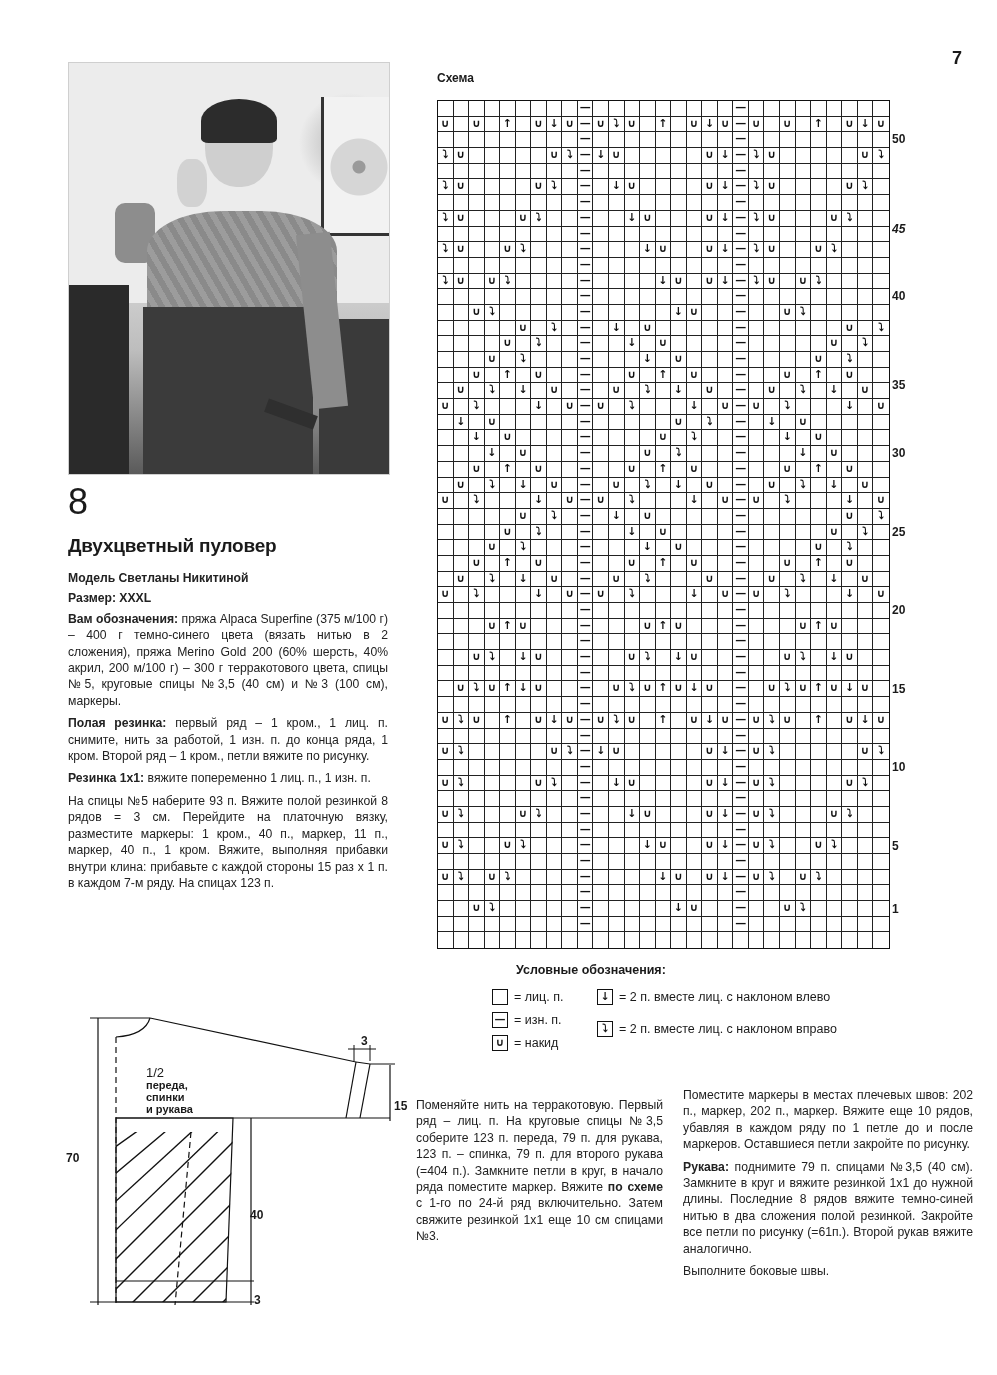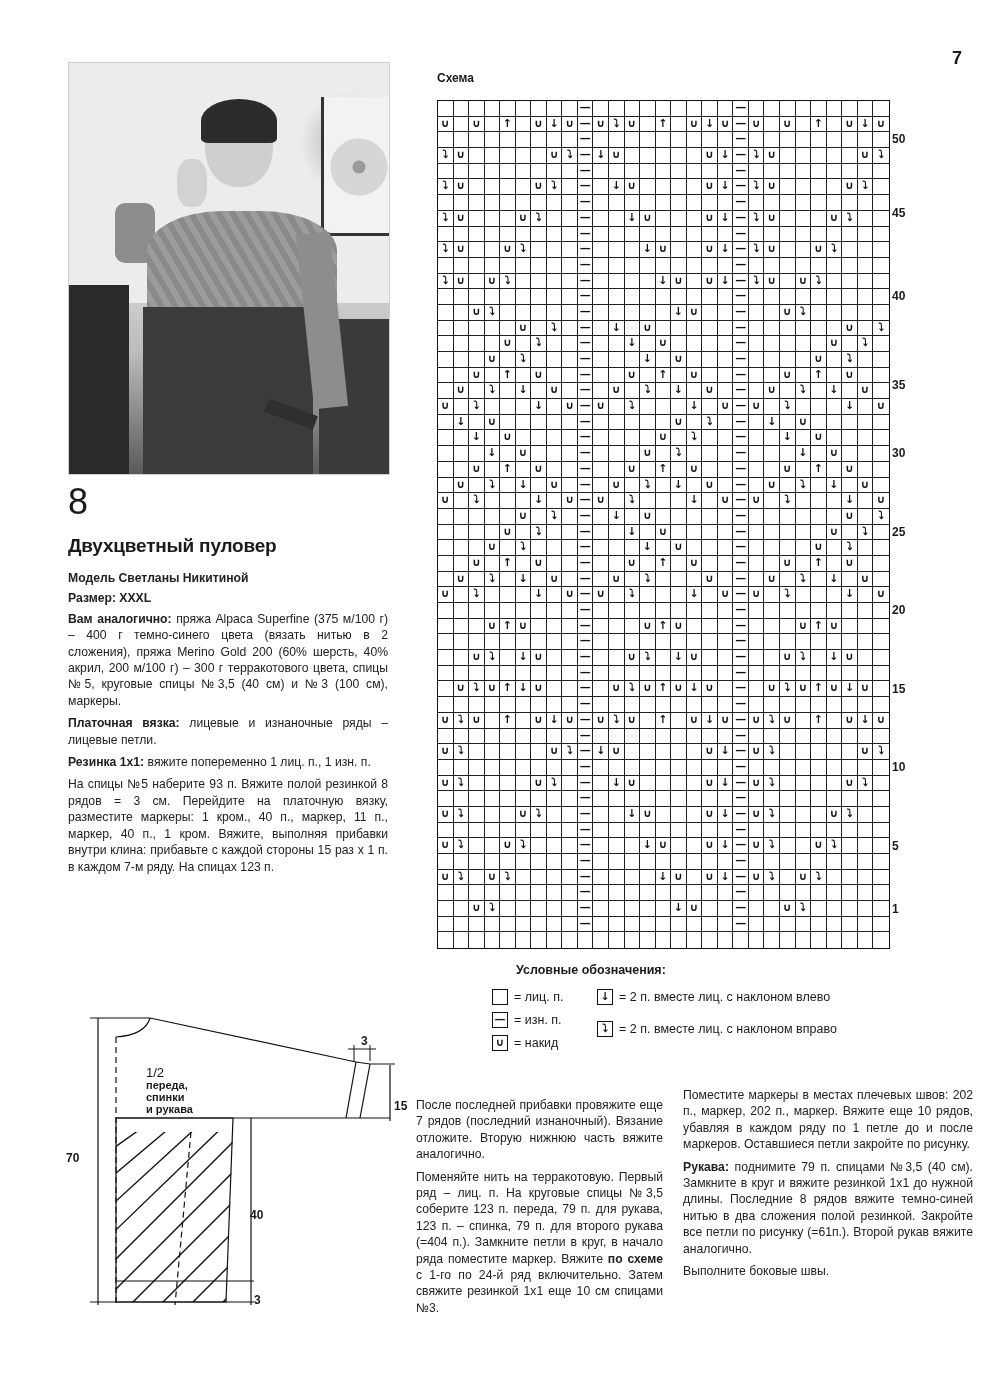--- a/index.html
+++ b/index.html
@@ -81,22 +81,22 @@
   <div class="hair"></div>
   <div class="hand"></div>
 </div>
 
 <div class="abs big-num">8</div>
 <div class="abs title">Двухцветный пуловер</div>
 
 <div class="abs text-col" style="top:570px;">
   <p style="font-weight:bold;margin-bottom:4px;">Модель Светланы Никитиной</p>
   <p style="margin-bottom:4px;"><b>Размер:</b> <b>XXXL</b></p>
-  <p><b>Вам аналогично:</b> <span>пряжа Alpaca Superfine (375 м/100 г) – 400 г темно-синего цвета (вязать нитью в 2 сложения), пряжа Merino Gold 200 (60% шерсть, 40% акрил, 200 м/100 г) – 300 г терракотового цвета, спицы №5, круговые спицы №3,5 (40 см) и №3 (100 см), маркеры.</span></p>
-  <p><b>Платочная вязка:</b> <span>лицевые и изнаночные ряды – лицевые петли.</span></p>
+  <p><b>Вам обозначения:</b> <span>пряжа Alpaca Superfine (375 м/100 г) – 400 г темно-синего цвета (вязать нитью в 2 сложения), пряжа Merino Gold 200 (60% шерсть, 40% акрил, 200 м/100 г) – 300 г терракотового цвета, спицы №5, круговые спицы №3,5 (40 см) и №3 (100 см), маркеры.</span></p>
+  <p><b>Полая резинка:</b> <span>первый ряд – 1 кром., 1 лиц. п. снимите, нить за работой, 1 изн. п. до конца ряда, 1 кром. Второй ряд – 1 кром., петли вяжите по рисунку.</span></p>
   <p><b>Резинка 1x1:</b> <span>вяжите попеременно 1 лиц. п., 1 изн. п.</span></p>
   <p>На спицы №5 наберите 93 п. Вяжите полой резинкой 8 рядов = 3 см. Перейдите на платочную вязку, разместите маркеры: 1 кром., 40 п., маркер, 11 п., маркер, 40 п., 1 кром. Вяжите, выполняя прибавки внутри клина: прибавьте с каждой стороны 15 раз х 1 п. в каждом 7-м ряду. На спицах 123 п.</p>
 </div>
 
 <div class="abs scheme-title">Схема</div>
 <div class="abs grid" id="chart-grid">
     <div class="cell"></div>
     <div class="cell"></div>
     <div class="cell"></div>
     <div class="cell"></div>
@@ -1658,21 +1658,21 @@
     <div class="cell" style="border-bottom: none;"></div>
     <div class="cell" style="border-bottom: none;"></div>
     <div class="cell" style="border-bottom: none;"></div>
     <div class="cell" style="border-bottom: none;"></div>
     <div class="cell" style="border-bottom: none;"></div>
     <div class="cell" style="border-bottom: none;"></div>
     <div class="cell" style="border-right: none; border-bottom: none;"></div>
   </div>
 <div class="abs row-labels" id="row-labels">
     <div class="row-label" style="top: 32.4px;">50</div>
-    <div class="row-label" style="top: 106px;">45</div>
+    <div class="row-label" style="top: 122px; font-style: italic;">45</div>
     <div class="row-label" style="top: 189.4px;">40</div>
     <div class="row-label" style="top: 278px;">35</div>
     <div class="row-label" style="top: 346.4px;">30</div>
     <div class="row-label" style="top: 424.9px;">25</div>
     <div class="row-label" style="top: 503.4px;">20</div>
     <div class="row-label" style="top: 581.9px;">15</div>
     <div class="row-label" style="top: 660.4px;">10</div>
     <div class="row-label" style="top: 738.9px;">5</div>
     <div class="row-label" style="top: 801.7px;">1</div>
   </div>
@@ -1745,21 +1745,20 @@
   <div class="dim-label" style="left:76px;top:76px;font-weight:bold;font-size:11px;">спинки</div>
   <div class="dim-label" style="left:76px;top:88px;font-weight:bold;font-size:11px;">и рукава</div>
   <div class="dim-label" style="left:-4px;top:136px;">70</div>
   <div class="dim-label" style="left:180px;top:193px;">40</div>
   <div class="dim-label" style="left:324px;top:84px;">15</div>
   <div class="dim-label" style="left:291px;top:19px;">3</div>
   <div class="dim-label" style="left:184px;top:278px;">3</div>
 </div>
 
 <div class="abs col2">
-  <p>После последней прибавки провяжите еще 7 рядов (последний изнаночный). Вязание отложите. Вторую нижнюю часть вяжите аналогично.</p>
   <p><span>Поменяйте нить на терракотовую. Первый ряд – лиц. п. На круговые спицы №3,5 соберите 123 п. переда, 79 п. для рукава, 123 п. – спинка, 79 п. для второго рукава (=404 п.). Замкните петли в круг, в начало ряда поместите маркер. Вяжите </span><b>по схеме</b><span> с 1-го по 24-й ряд включительно. Затем свяжите резинкой 1x1 еще 10 см спицами №3.</span></p>
 </div>
 
 <div class="abs col3">
   <p>Поместите маркеры в местах плечевых швов: 202 п., маркер, 202 п., маркер. Вяжите еще 10 рядов, убавляя в каждом ряду по 1 петле до и после маркеров. Оставшиеся петли закройте по рисунку.</p>
   <p><b>Рукава:</b> <span>поднимите 79 п. спицами №3,5 (40 см). Замкните в круг и вяжите резинкой 1x1 до нужной длины. Последние 8 рядов вяжите темно-синей нитью в два сложения полой резинкой. Закройте все петли по рисунку (=61п.). Второй рукав вяжите аналогично.</span></p>
   <p>Выполните боковые швы.</p>
 </div>
 
 </body></html>

